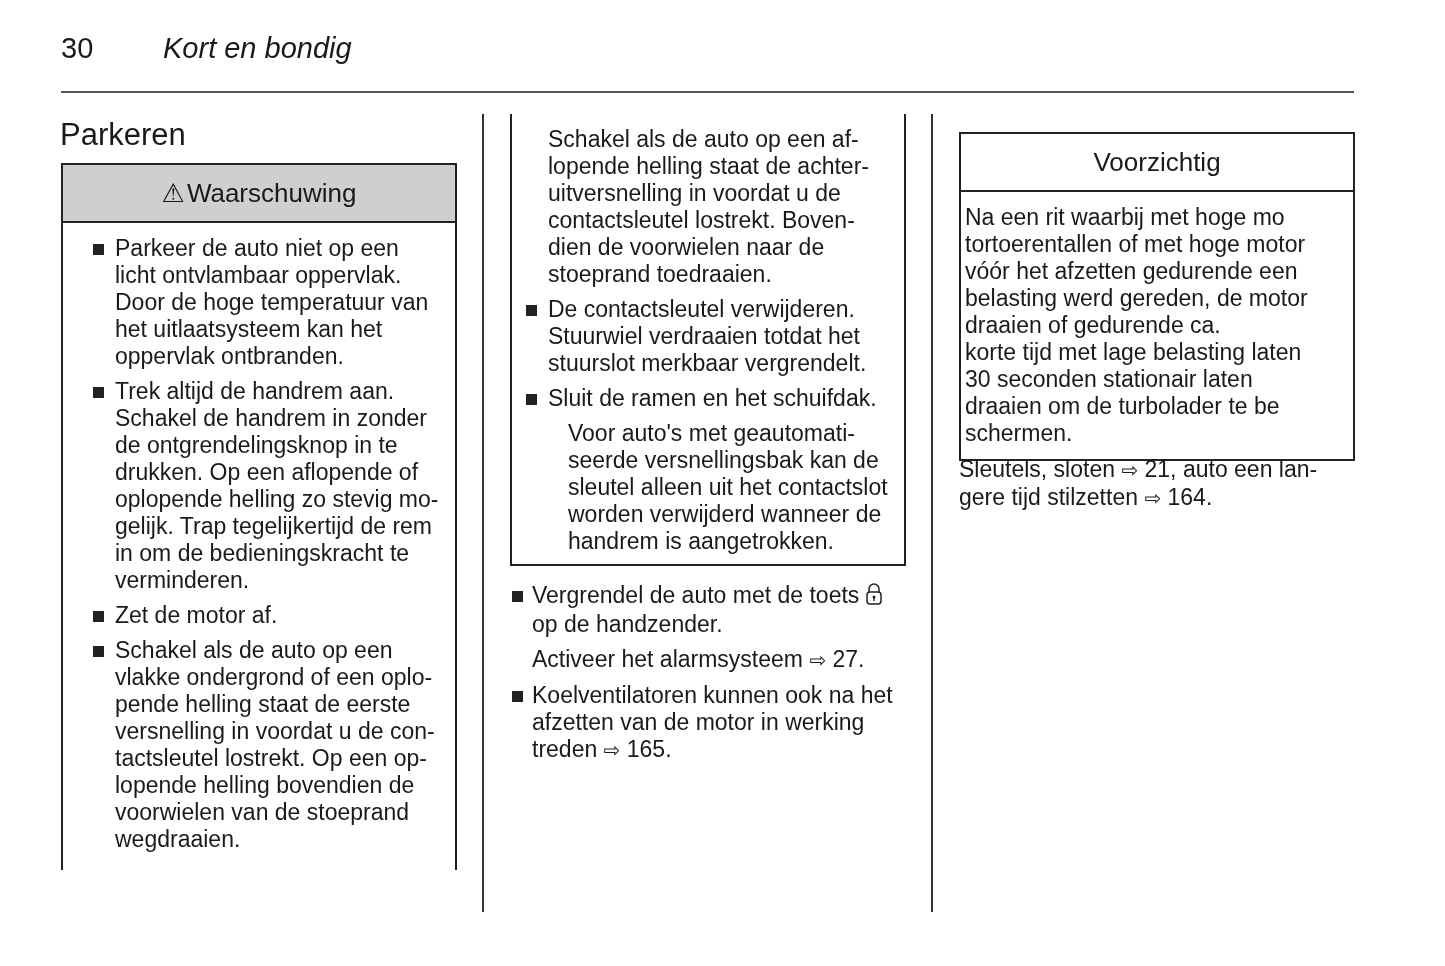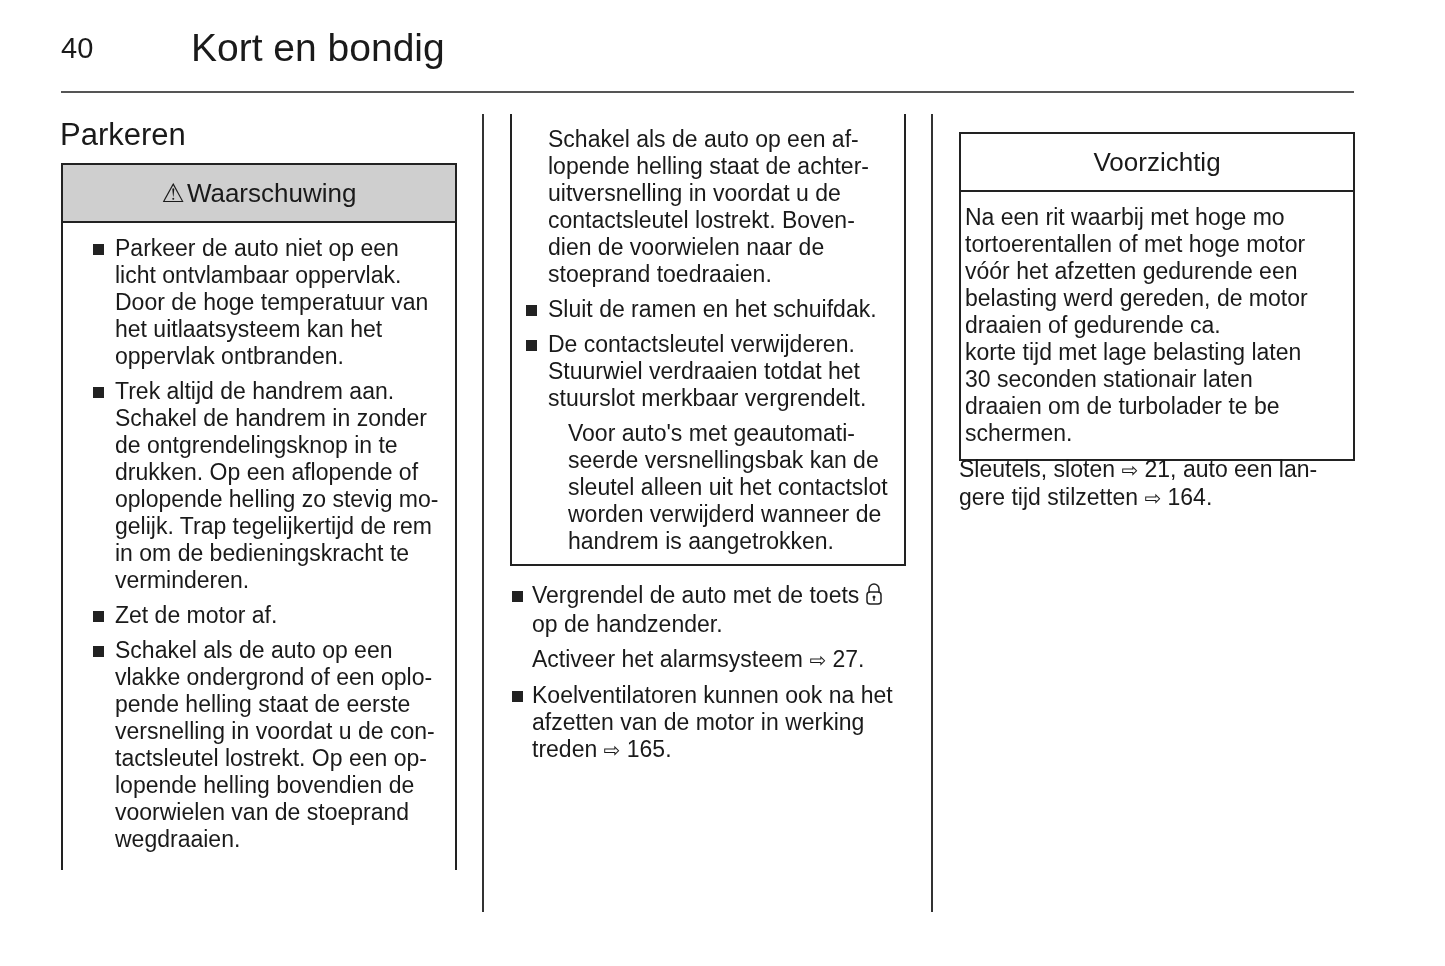--- a/index.html
+++ b/index.html
@@ -2,21 +2,21 @@
 <html><head>
 <meta charset="utf-8">
 <style>
   html, body { margin: 0; padding: 0; background: #ffffff; }
   body {
     width: 1445px; height: 966px; position: relative; overflow: hidden;
     font-family: "Liberation Sans", sans-serif; color: #1a1a1a;
   }
   .abs { position: absolute; }
   .page-num { left: 61px; top: 30px; font-size: 29px; line-height: 36px; }
-  .section-title { left: 191px; top: 30px; font-size: 39px; line-height: 36px; }
+  .section-title { left: 163px; top: 30px; font-size: 29px; line-height: 36px; font-style: italic; }
   .header-rule { left: 61px; top: 91px; width: 1293px; height: 2px; background: #555; }
   .heading { left: 60px; top: 114px; font-size: 31px; line-height: 42px; }
 
   .col-divider { width: 2px; background: #333; }
 
   .warn-box {
     left: 61px; top: 163px; width: 392px; height: 705px;
     border-left: 2px solid #222; border-right: 2px solid #222; border-top: 2px solid #222;
   }
   .warn-head {
@@ -46,21 +46,21 @@
   .caution-head {
     height: 56px; border-bottom: 2px solid #222;
     display: flex; align-items: center; justify-content: center; font-size: 26px;
   }
   .ref-arrow { display: inline-block; font-size: 20px; }
   .lock-icon { display: inline-block; vertical-align: -2px; }
 </style>
 </head>
 <body>
 
-<div class="abs page-num">40</div>
+<div class="abs page-num">30</div>
 <div class="abs section-title">Kort en bondig</div>
 <div class="abs header-rule"></div>
 
 <div class="abs heading">Parkeren</div>
 
 <div class="abs col-divider" style="left:482px; top:114px; height:798px;"></div>
 <div class="abs col-divider" style="left:931px; top:114px; height:798px;"></div>
 
 <div class="abs warn-box">
   <div class="warn-head">
@@ -74,22 +74,22 @@
       <li><span class="bullet"></span><span>Zet de motor af.</span></li>
       <li><span class="bullet"></span><span>Schakel als de auto op een vlakke ondergrond of een oplo­pende helling staat de eerste versnelling in voordat u de con­tactsleutel lostrekt. Op een op­lopende helling bovendien de voorwielen van de stoeprand wegdraaien.</span></li>
     </ul>
   </div>
 </div>
 
 <div class="abs mid-box">
   <div class="txt" style="padding: 12px 14px 0 0;">
     <p class="para" style="padding-left:36px;">Schakel als de auto op een af­lopende helling staat de achter­uitversnelling in voordat u de contactsleutel lostrekt. Boven­dien de voorwielen naar de stoeprand toedraaien.</p>
     <ul class="blist">
+      <li><span class="bullet"></span><span>De contactsleutel verwijderen. Stuurwiel verdraaien totdat het stuurslot merkbaar vergrendelt.</span></li>
       <li><span class="bullet"></span><span>Sluit de ramen en het schuifdak.</span></li>
-      <li><span class="bullet"></span><span>De contactsleutel verwijderen. Stuurwiel verdraaien totdat het stuurslot merkbaar vergrendelt.</span></li>
     </ul>
     <p class="para" style="padding-left:56px;">Voor auto's met geautomati­seerde versnellingsbak kan de sleutel alleen uit het contactslot worden verwijderd wanneer de handrem is aangetrokken.</p>
   </div>
 </div>
 
 <div class="abs txt" style="left:510px; top:582px; width:400px;">
   <ul class="blist" style="margin:0;">
     <li style="padding-left:22px;">
       <span class="bullet" style="left:2px;"></span>
       <span>Vergrendel de auto met de toets</span>

